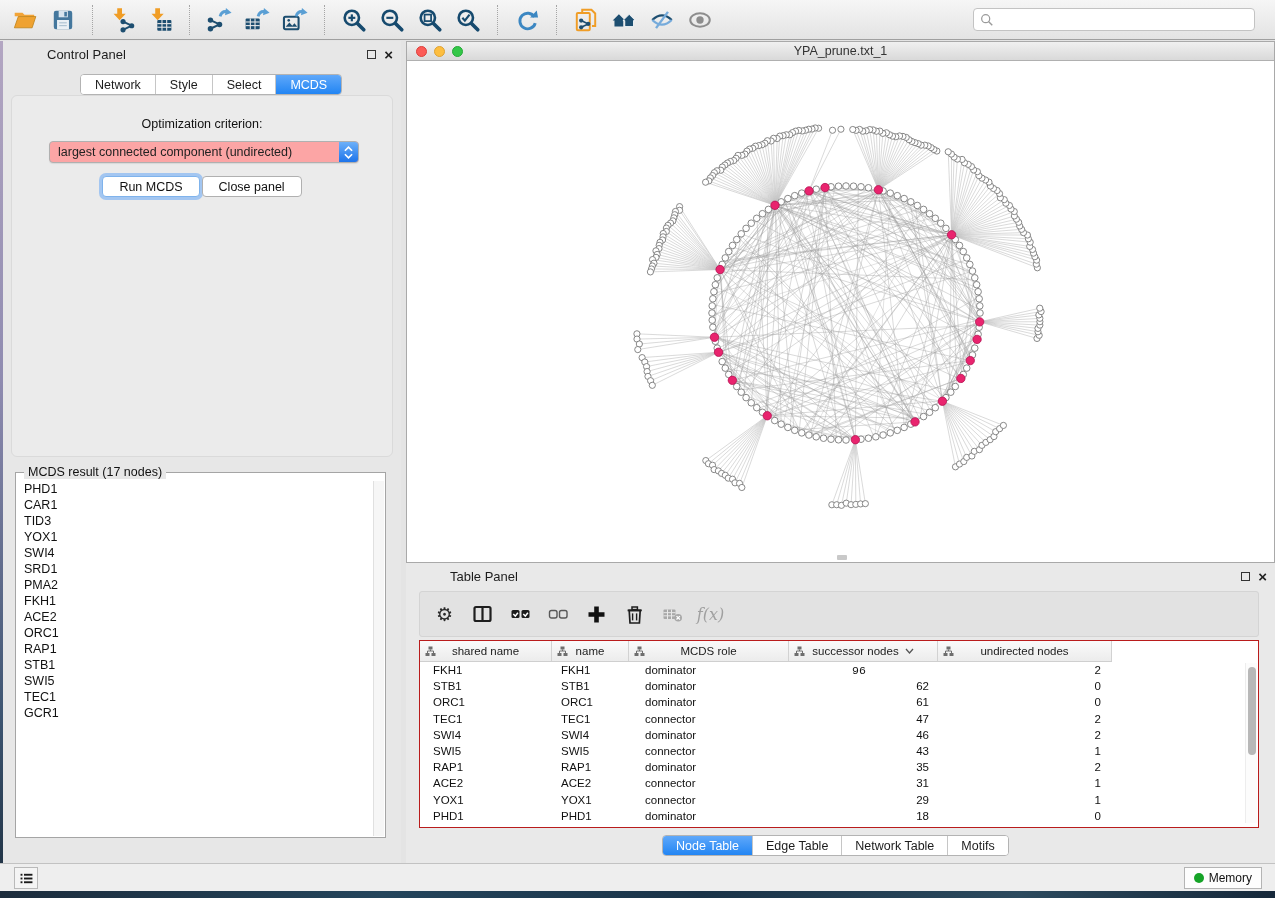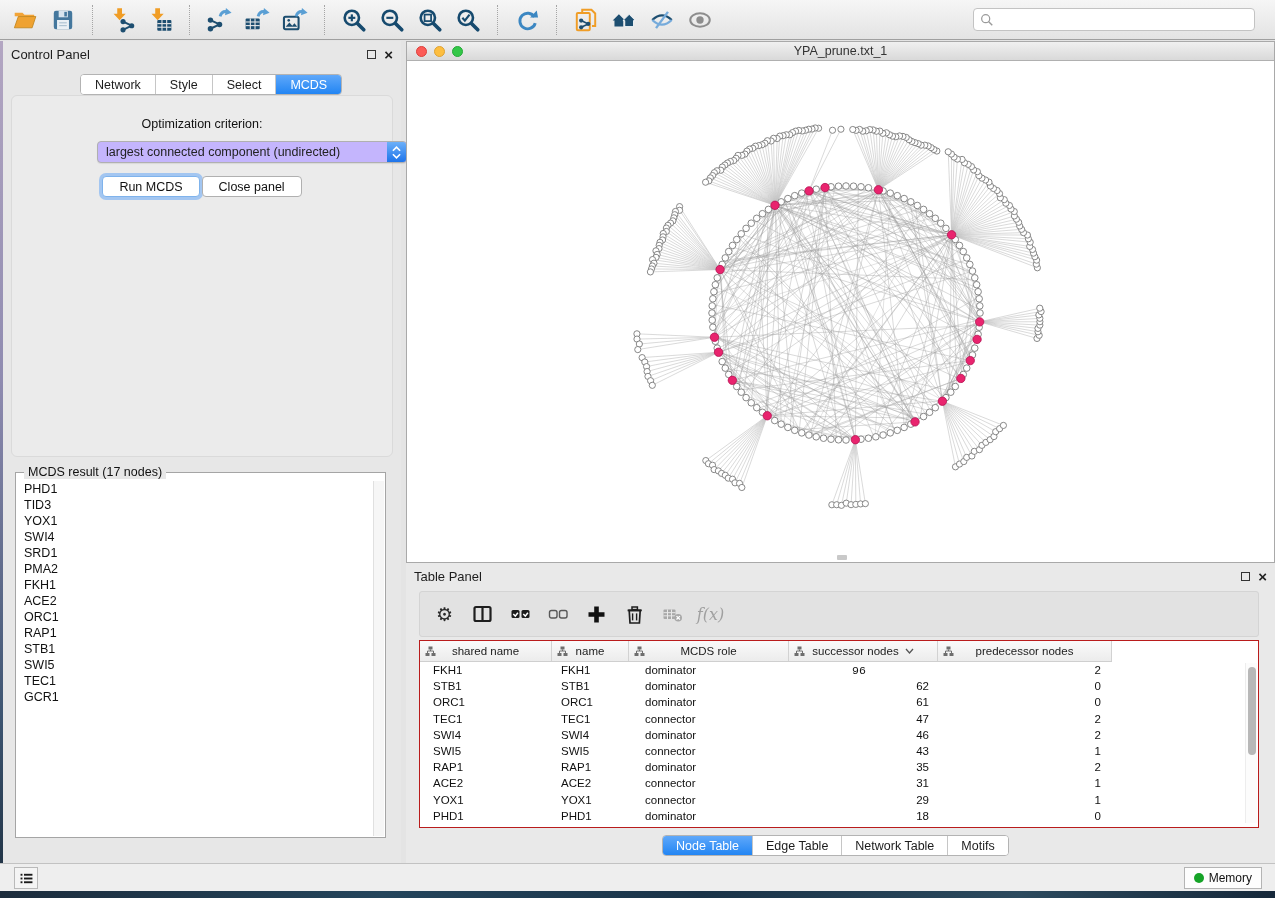--- a/index.html
+++ b/index.html
@@ -20,36 +20,36 @@
   #toolbar-search svg { width:14px; height:14px; margin-right:4px; flex:none; }
   #toolbar-search input { border:none; outline:none; flex:1; font-size:12px; background:transparent; font-family:inherit; }
 
   
   #left-sliver { left:0; top:41px; width:3px; height:850px; background:linear-gradient(#b3a6c2,#8f8bb0 40%,#3c5470 80%,#1d2f40); }
   #desktop-strip { left:0; top:891px; width:1275px; height:7px; background:linear-gradient(90deg,#1c2c3c,#24455c 30%,#1a3348 55%,#2c4a5e 80%,#16283a); }
 
   
   #control-panel { left:3px; top:41px; width:398px; height:822px; background:#e7e7e7; }
   .panel-titlebar { height:26px; display:flex; align-items:center; padding:0 8px; }
-  .panel-title { font-size:13px; color:#1d1d1d; }
+  .panel-title { font-size:13px; color:#1d1d1d;margin-left:36px; }
   .win-ctrls { margin-left:auto; display:flex; align-items:center; gap:8px; }
   .float-ic { width:9px; height:9px; border:1.6px solid #333; display:inline-block; }
   .close-ic { font-size:15px; font-weight:900; color:#222; line-height:1; }
 
   .seg-tabs { display:flex; height:21px; border:1px solid #b3b3b3; border-radius:4px; background:#fff; overflow:hidden; }
   .seg-tab { display:flex; align-items:center; justify-content:center; font-size:12.5px; color:#1c1c1c; border-right:1px solid #c6c6c6; background:#fff; cursor:default; }
   .seg-tab:last-child { border-right:none; }
   .seg-tab.sel { background:linear-gradient(#5fa8fa,#2285f3); color:#fff; }
 
   #cp-tabs { position:absolute; left:77px; top:33px; }
   #cp-tabs .seg-tab { padding:4px 14px; }
 
   #cp-box { position:absolute; left:8px; top:54px; width:382px; height:362px; background:#ebebeb; border:1px solid #dadada; border-radius:6px; }
   #opt-label { position:absolute; left:0; right:0; top:21px; text-align:center; font-size:12.5px; color:#111; }
-  #opt-select { position:absolute; left:37px; top:45px; width:310px; height:22px; background:#c4b5fd; border:1px solid #b0b0b0; border-radius:4px; display:flex; align-items:center; box-shadow:0 1px 1px rgba(0,0,0,.08);margin-left:48px; }
+  #opt-select { position:absolute; left:37px; top:45px; width:310px; height:22px; background:#fca5a5; border:1px solid #b0b0b0; border-radius:4px; display:flex; align-items:center; box-shadow:0 1px 1px rgba(0,0,0,.08); }
   #opt-select .sel-text { flex:1; padding:0 8px; font-size:12.5px; white-space:nowrap; overflow:hidden; }
   #opt-select .stepper { width:19px; height:100%; border-radius:0 3px 3px 0; background:linear-gradient(#6cb0f9,#1e74ea); display:flex; flex-direction:column; align-items:center; justify-content:center; gap:1px; }
   .stepper svg { width:9px; height:6px; }
   #cp-buttons { position:absolute; left:0; right:0; top:80px; display:flex; justify-content:center; gap:2px; }
   .cp-btn { height:21px; padding:0 16px; background:#fff; border:1px solid #b0b0b0; border-radius:4px; font-size:12.5px; font-family:inherit; color:#111; }
   .cp-btn.focusring { border:1px solid #7fb3ec; box-shadow:0 0 0 3px rgba(92,162,248,.5); }
 
   #result-box { position:absolute; left:12px; top:431px; width:371px; height:366px; border:1px solid #a5a5a5; background:#fff; }
   #result-legend { position:absolute; left:8px; top:-8px; background:#e7e7e7; padding:0 4px; font-size:12.5px; color:#111; }
   #mcds-list { position:absolute; left:1px; top:8px; right:12px; bottom:1px; overflow:hidden; padding-left:7px; }
@@ -308,20 +308,21 @@
     </div>
     <div id="cp-buttons">
       <button class="cp-btn focusring">Run MCDS</button>
       <button class="cp-btn">Close panel</button>
     </div>
   </div>
   <div id="result-box">
     <span id="result-legend">MCDS result (17 nodes)</span>
     <div id="mcds-list">
         <div class="mcds-item">PHD1</div>
+        <div class="mcds-item">CAR1</div>
         <div class="mcds-item">TID3</div>
         <div class="mcds-item">YOX1</div>
         <div class="mcds-item">SWI4</div>
         <div class="mcds-item">SRD1</div>
         <div class="mcds-item">PMA2</div>
         <div class="mcds-item">FKH1</div>
         <div class="mcds-item">ACE2</div>
         <div class="mcds-item">ORC1</div>
         <div class="mcds-item">RAP1</div>
         <div class="mcds-item">STB1</div>
@@ -1216,21 +1217,21 @@
         </div>
         <div class="th" style="width: 174px;">
           <svg class="hier-ic" width="11" height="11" viewBox="0 0 11 11">
             <g fill="#6e6e6e">
               <rect x="3.5" y="0.5" width="4" height="3"></rect>
               <rect x="0.5" y="7" width="4" height="3"></rect>
               <rect x="6.5" y="7" width="4" height="3"></rect>
             </g>
             <path d="M5.5 3.5 V5 M2.5 7 V5 h6 v2" stroke="#6e6e6e" fill="none"></path>
           </svg>
-          <span>predecessor nodes</span>
+          <span>undirected nodes</span>
         </div>
       </div>
     <div id="tbl-body">
         <div class="tr">
           <div class="td" style="width: 132px; padding-left: 13px;">FKH1</div>
           <div class="td" style="width: 77px; padding-left: 9px;">FKH1</div>
           <div class="td" style="width: 160px; padding-left: 16px;">dominator</div>
           <div class="td" style="width: 149px; text-align: center; padding-right: 9px; font-family: Liberation Mono, monospace;">96</div>
           <div class="td" style="width: 174px; text-align: right; padding-right: 11px;">2</div>
         </div>

